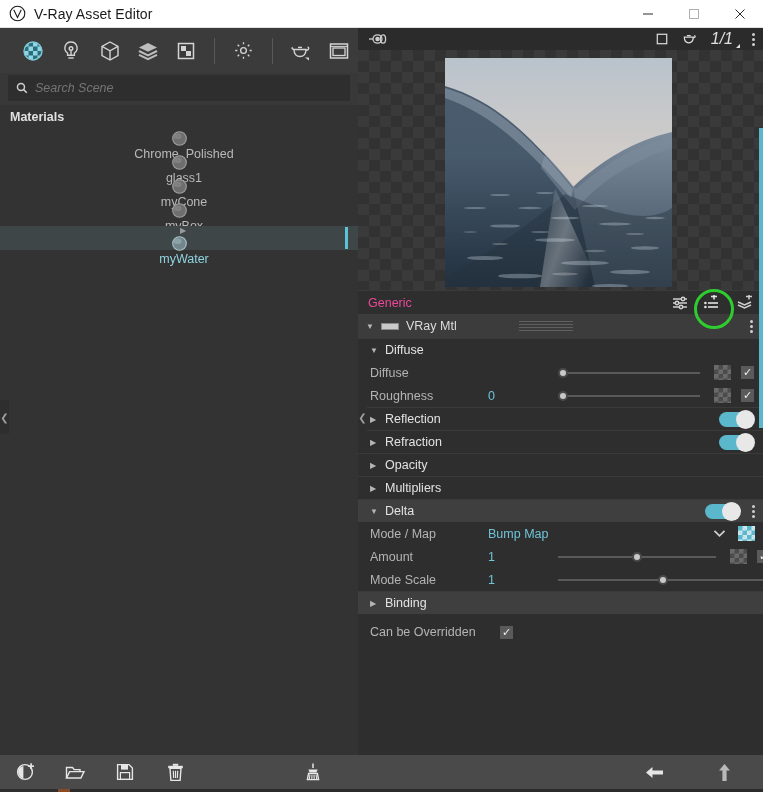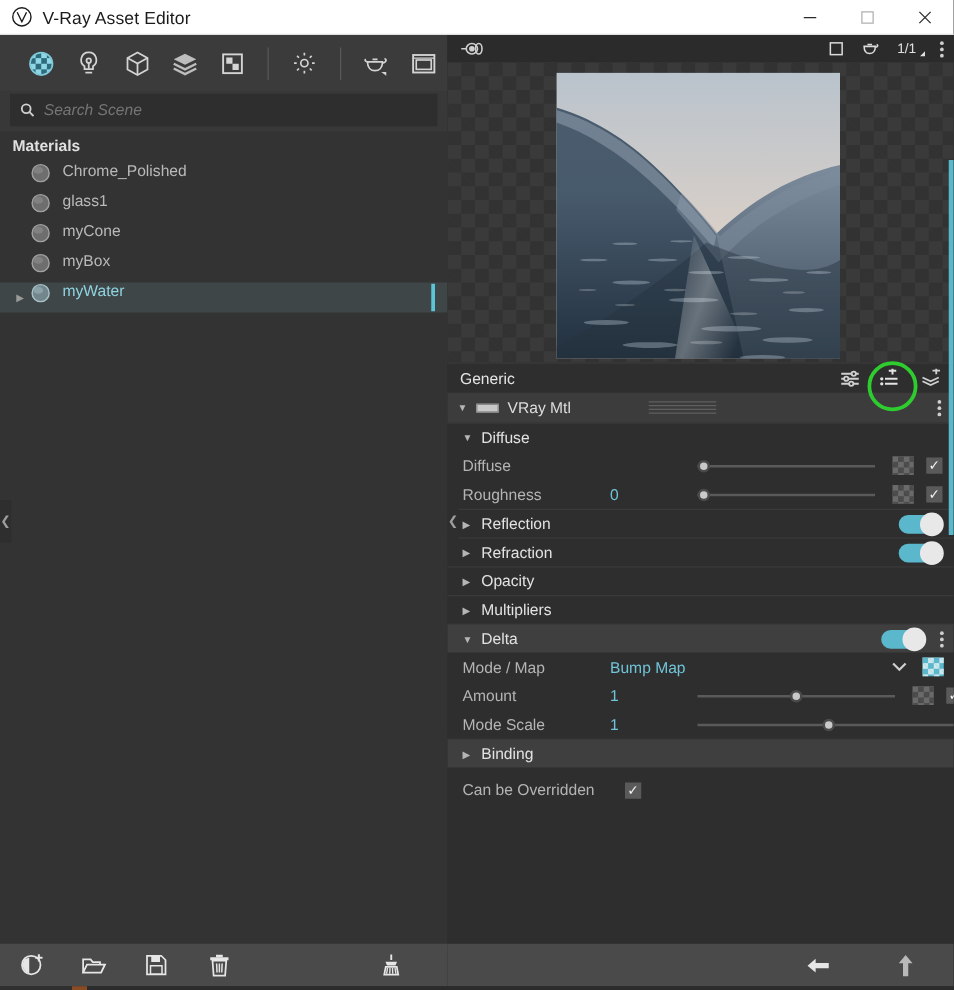--- a/index.html
+++ b/index.html
@@ -52,22 +52,22 @@
     background: transparent; border: none; outline: none;
     color: #9b9b9b; font-size: 12.5px; font-style: italic;
     font-family: "Liberation Sans", sans-serif; width: 100%;
   }
   .scene-tree { margin-top: 4px; background: #333333; height: 655px; position: relative; }
   .group-label {
     font-size: 12.5px; color: #e0e0e0; font-weight: bold;
     padding: 5px 0 6px 10px;
   }
   .mat-row {
-    height: 24px; display: flex; padding-left: 10px;
-    position: relative; font-size: 12.5px; color: #b9b9b9;
+    height: 24px; display: flex; align-items: center; padding-left: 10px;
+    position: relative; font-size: 12.5px; color: #b9b9b9; flex-direction: column;
   }
   .mat-row.selected { background: #3f4648; color: #8fd3e0; }
   .mat-row.selected .sel-bar {
     position: absolute; right: 10px; top: 1px; width: 3px; height: 22px; background: #5bc4d6;
   }
   .mat-arrow {
     width: 12px; display: flex; align-items: center; justify-content: center;
     color: #9a9a9a; font-size: 8px; margin-right: 2px;
   }
   .mat-sphere { width: 17px; height: 17px; margin-right: 9px; flex: none; }
@@ -98,21 +98,21 @@
   
   .right-panel {
     position: absolute; left: 358px; top: 28px; width: 405px; height: 727px;
     background: #2e2e2e;
   }
   .preview-header {
     height: 22px; background: #2b2b2b; display: flex; align-items: center;
     padding: 0 8px 0 10px; color: #cfcfcf;
   }
   .ph-right { margin-left: auto; display: flex; align-items: center; gap: 13px; }
-  .zoom-lbl { font-size: 11px; color: #e0e0e0; position: relative; padding-right: 6px; }
+  .zoom-lbl { font-size: 16px; color: #e0e0e0; position: relative; padding-right: 6px; font-style: italic; }
   .zoom-lbl .corner {
     position: absolute; right: -1px; bottom: 0px;
     width: 0; height: 0; border-left: 4px solid transparent; border-bottom: 4px solid #e0e0e0;
   }
 
   .preview-area {
     height: 240px; position: relative; overflow: hidden;
     background-color: #3a3a3a;
     background-image:
       linear-gradient(45deg, #323232 25%, transparent 25%, transparent 75%, #323232 75%),
@@ -123,21 +123,21 @@
   .preview-img {
     position: absolute; left: 87px; top: 8px; width: 227px; height: 229px;
     overflow: hidden;
   }
 
   .generic-bar {
     height: 24px; background: #2e2e2e; display: flex; align-items: center;
     padding: 0 10px 0 10px; border-top: 1px solid #3a3a3a;
     position: relative;
   }
-  .generic-title { font-size: 12.5px; color: #e5e5e5; }
+  .generic-title { font-size: 12.5px; color: #ec4899; }
   .gb-right { margin-left: auto; display: flex; align-items: center; gap: 16px; color: #d0d0d0; }
   .hl-circle {
     position: absolute; left: 336px; top: -2px; width: 40px; height: 40px;
     border: 3.5px solid #2ecc2e; border-radius: 50%; pointer-events: none;
   }
 
   .mtl-row {
     height: 24px; background: #3c3c3c; display: flex; align-items: center;
     padding: 0 10px 0 8px; color: #dcdcdc; font-size: 12.5px; gap: 7px;
   }

